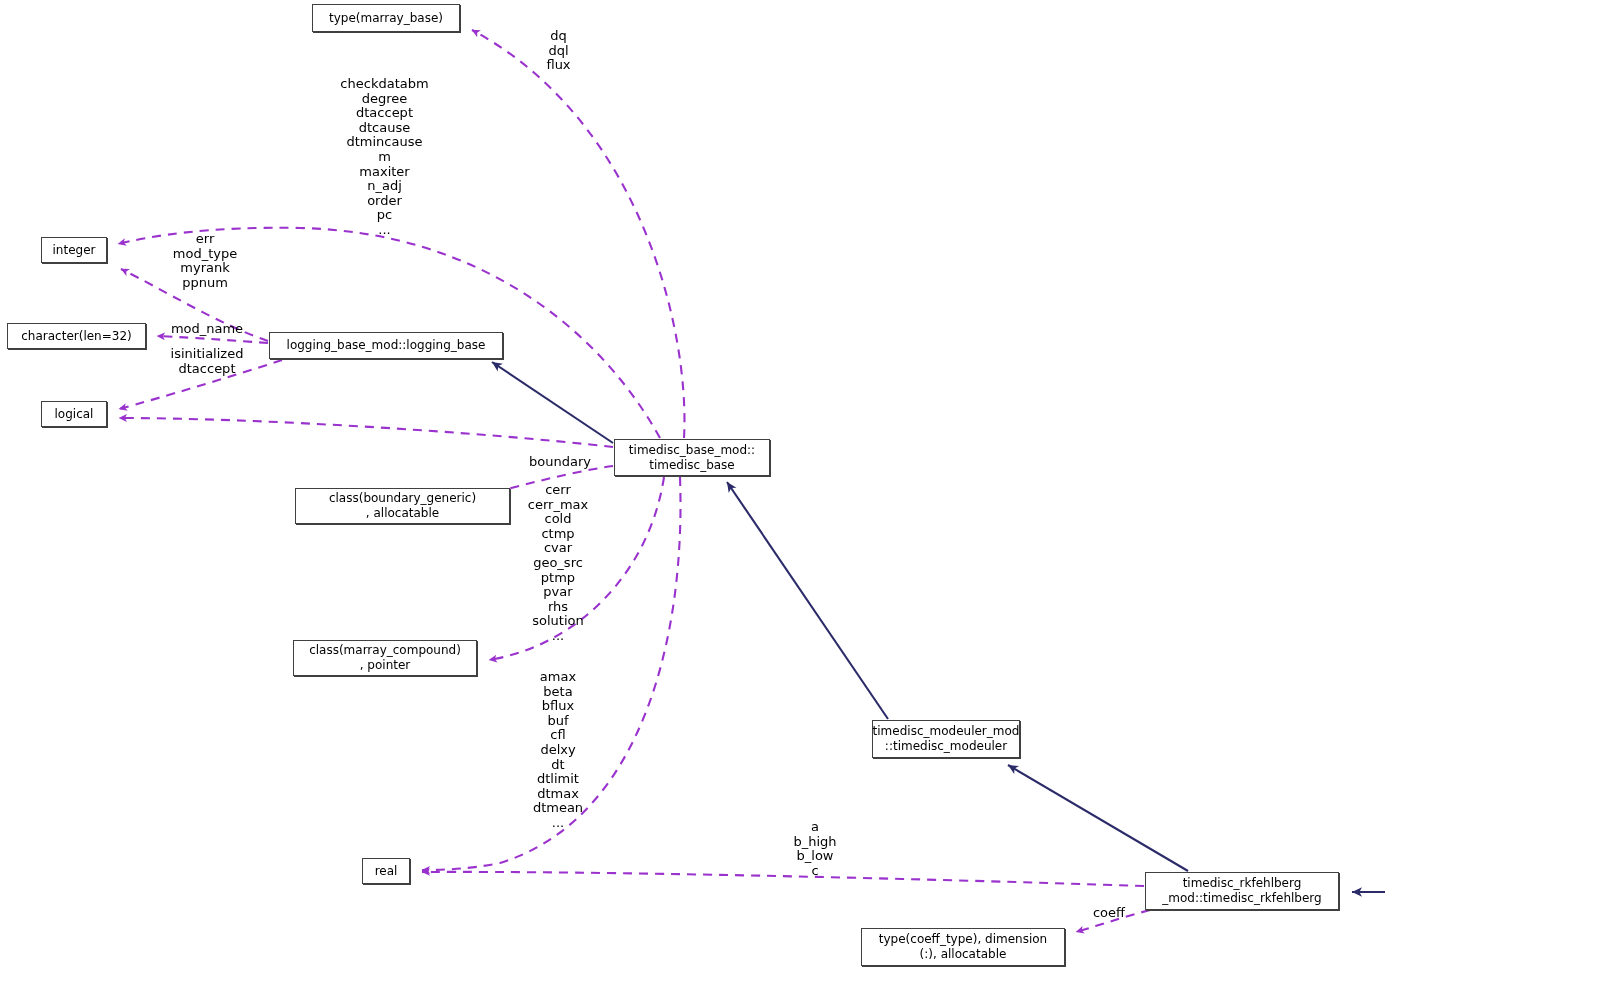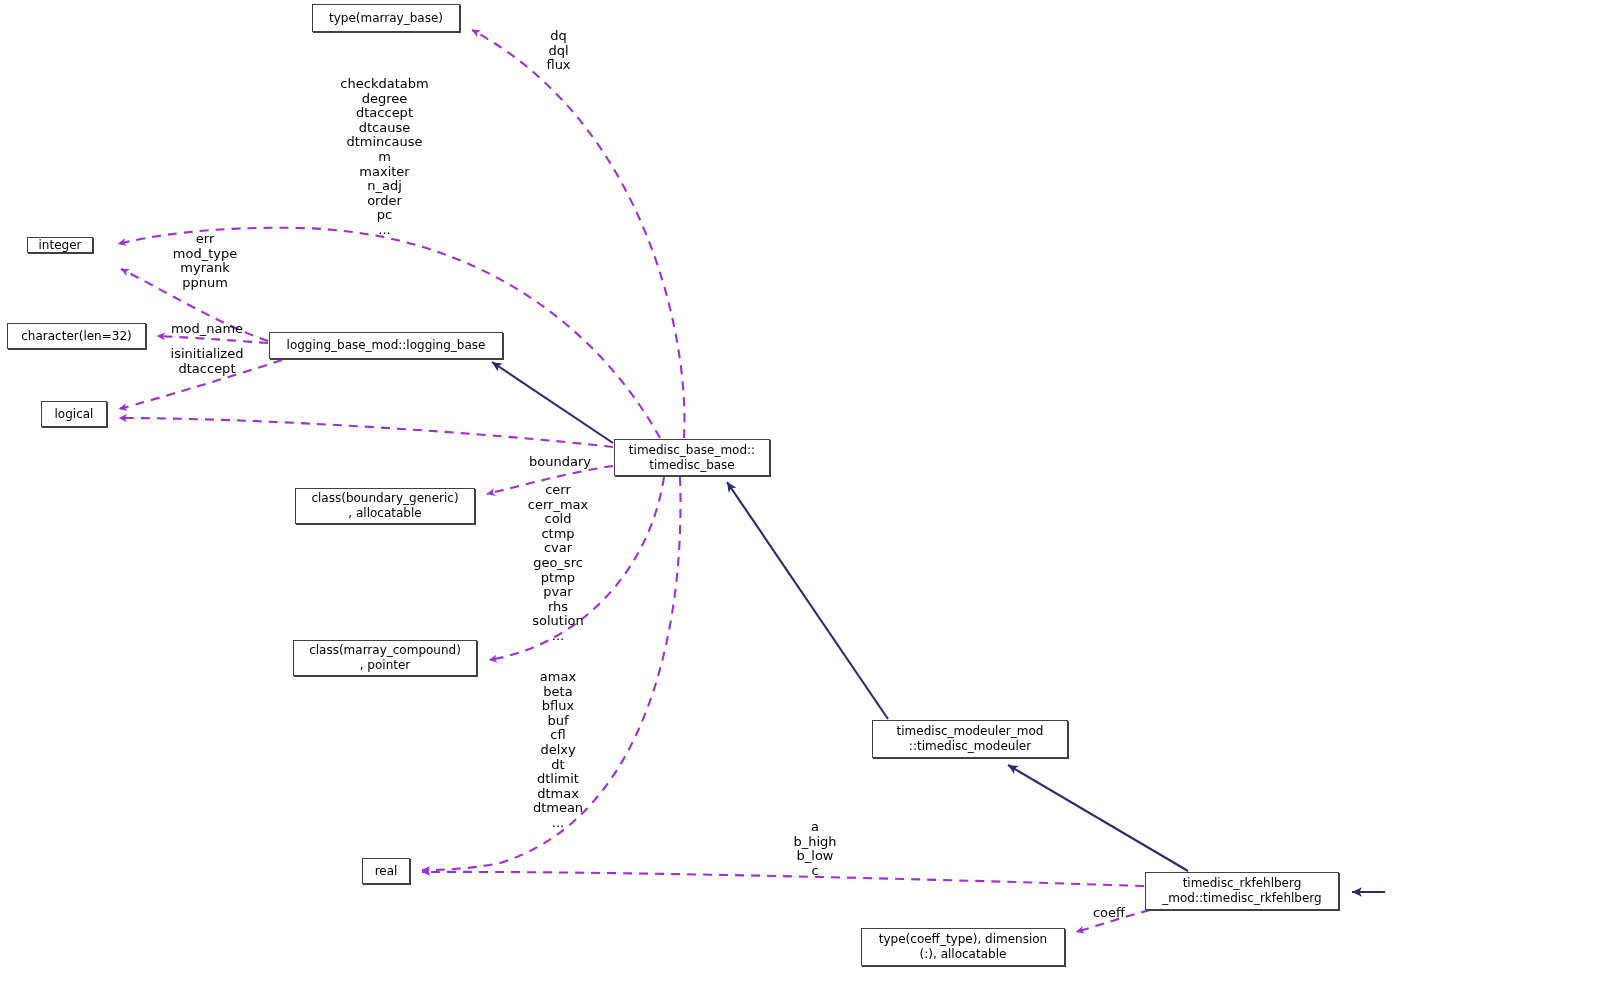--- a/index.html
+++ b/index.html
@@ -92,40 +92,40 @@
 
     <path d="M 888,719 L 727,482" fill="none" stroke="#2b2b6a" stroke-width="2.1" marker-end="url(#arrow-inherit)"></path>
 
     <path d="M 1188,871 L 1008,765" fill="none" stroke="#2b2b6a" stroke-width="2.1" marker-end="url(#arrow-inherit)"></path>
 
     <path d="M 1385,892 L 1352,892" fill="none" stroke="#2b2b6a" stroke-width="2.1" marker-end="url(#arrow-inherit)"></path>
   </svg>
 
   <div class="node" style="left:312px; top:4px; width:148px; height:28px;">type(marray_base)</div>
 
-  <div class="node" style="left:27px; top:237px; width:66px; height:16px;">integer</div>
+  <div class="node" style="left:41px; top:237px; width:66px; height:26px;">integer</div>
 
   <div class="node" style="left:7px; top:323px; width:139px; height:26px;">character(len=32)</div>
 
   <div class="node" style="left:41px; top:401px; width:66px; height:26px;">logical</div>
 
   <div class="node" style="left:269px; top:332px; width:234px; height:27px;">logging_base_mod::logging_base</div>
 
-  <div class="node" style="left:295px; top:488px; width:180px; height:36px;">class(boundary_generic)
+  <div class="node" style="left:295px; top:488px; width:215px; height:36px;">class(boundary_generic)
 , allocatable</div>
 
   <div class="node" style="left:293px; top:640px; width:184px; height:36px;">class(marray_compound)
 , pointer</div>
 
   <div class="node" style="left:362px; top:858px; width:48px; height:26px;">real</div>
 
   <div class="node" style="left:614px; top:439px; width:156px; height:37px;">timedisc_base_mod::
 timedisc_base</div>
 
-  <div class="node" style="left:872px; top:720px; width:196px; height:38px;">timedisc_modeuler_mod
+  <div class="node" style="left:872px; top:720px; width:148px; height:38px;">timedisc_modeuler_mod
 ::timedisc_modeuler</div>
 
   <div class="node" style="left:1145px; top:872px; width:194px; height:38px;">timedisc_rkfehlberg
 _mod::timedisc_rkfehlberg</div>
 
 
   <div class="node" style="left:861px; top:928px; width:204px; height:38px;">type(coeff_type), dimension
 (:), allocatable</div>
 
   <div class="edge-label" style="left:531px; top:29px; width:55px;">dq

